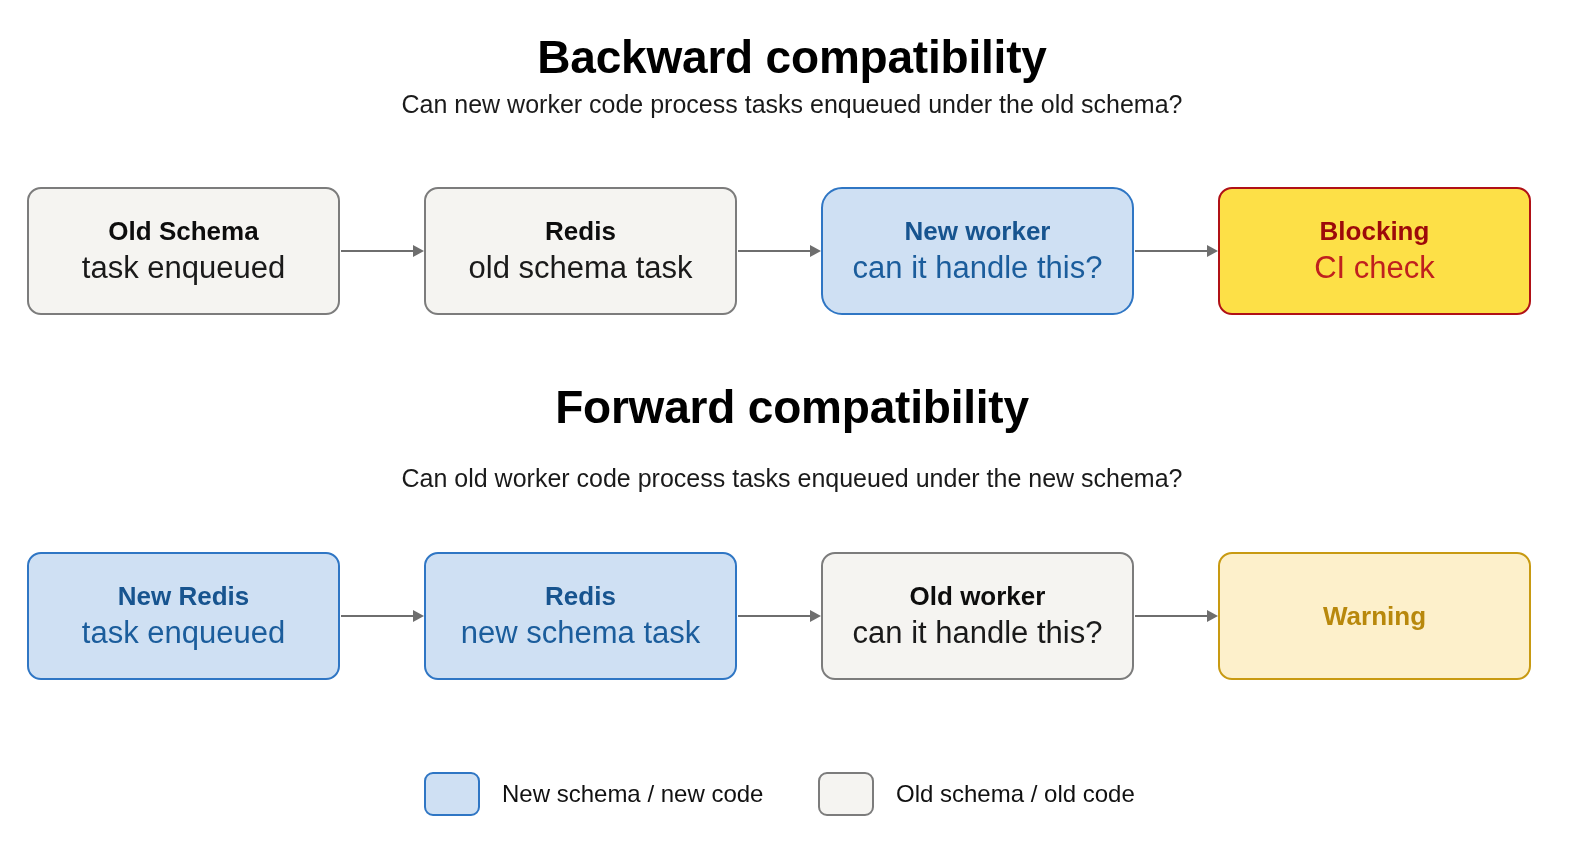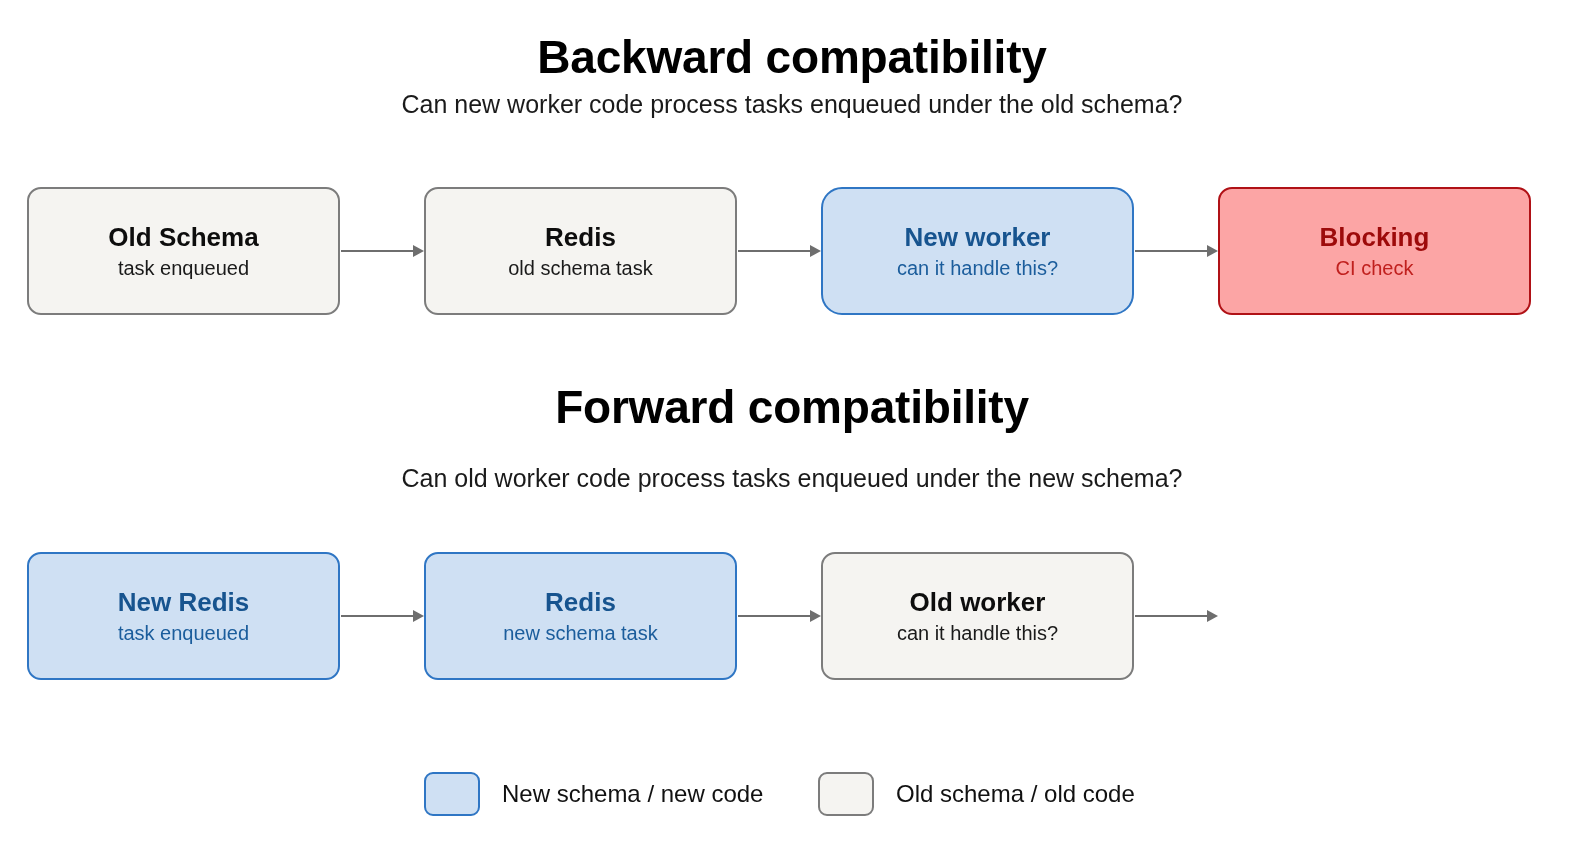--- a/index.html
+++ b/index.html
@@ -57,38 +57,38 @@
     height: 128px;
   }
   .node .t1 {
     font-size: 26px;
     font-weight: bold;
     line-height: 1.18;
     color: #111111;
     white-space: nowrap;
   }
   .node .t2 {
-    font-size: 20px;
+    font-size: 31px;
     font-weight: normal;
     line-height: 1.2;
     color: #1a1a1a;
     white-space: nowrap;
     margin-top: 3px;
   }
 
   
   .node.grey  { background: #f5f4f1; border-color: #7c7c7c; }
   .node.grey .t1 { color: #0d0d0d; }
   .node.grey .t2 { color: #1a1a1a; }
 
   .node.blue  { background: #cfe0f3; border-color: #2f76c4; }
   .node.blue .t1 { color: #17548f; }
   .node.blue .t2 { color: #1b5d9c; }
 
-  .node.red   { background: #fca5a5; border-color: #b01116; }
+  .node.red   { background: #fde047; border-color: #b01116; }
   .node.red .t1 { color: #9d0a0a; }
   .node.red .t2 { color: #c0201e; }
 
   .node.yellow{ background: #fdf0cb; border-color: #c89a12; }
   .node.yellow .t1 { color: #b8880c; }
 
   
   .arrow {
     position: absolute;
     height: 12px;
@@ -213,20 +213,23 @@
   <div class="node grey" style="left:821px; width:313px;">
     <div class="t1">Old worker</div>
     <div class="t2">can it handle this?</div>
   </div>
 
   <div class="arrow" style="left:1135px; width:83px;">
     <div class="shaft" style="width:72px;"></div>
     <div class="head" style="left:72px;"></div>
   </div>
 
+  <div class="node yellow" style="left:1218px; width:313px;">
+    <div class="t1">Warning</div>
+  </div>
 
 </div>
 
 <div class="legend">
 
   <div class="legend-item" style="left:424px; top:6px;">
     <div class="swatch blue"></div>
     <div class="legend-label">New schema / new code</div>
   </div>
 

